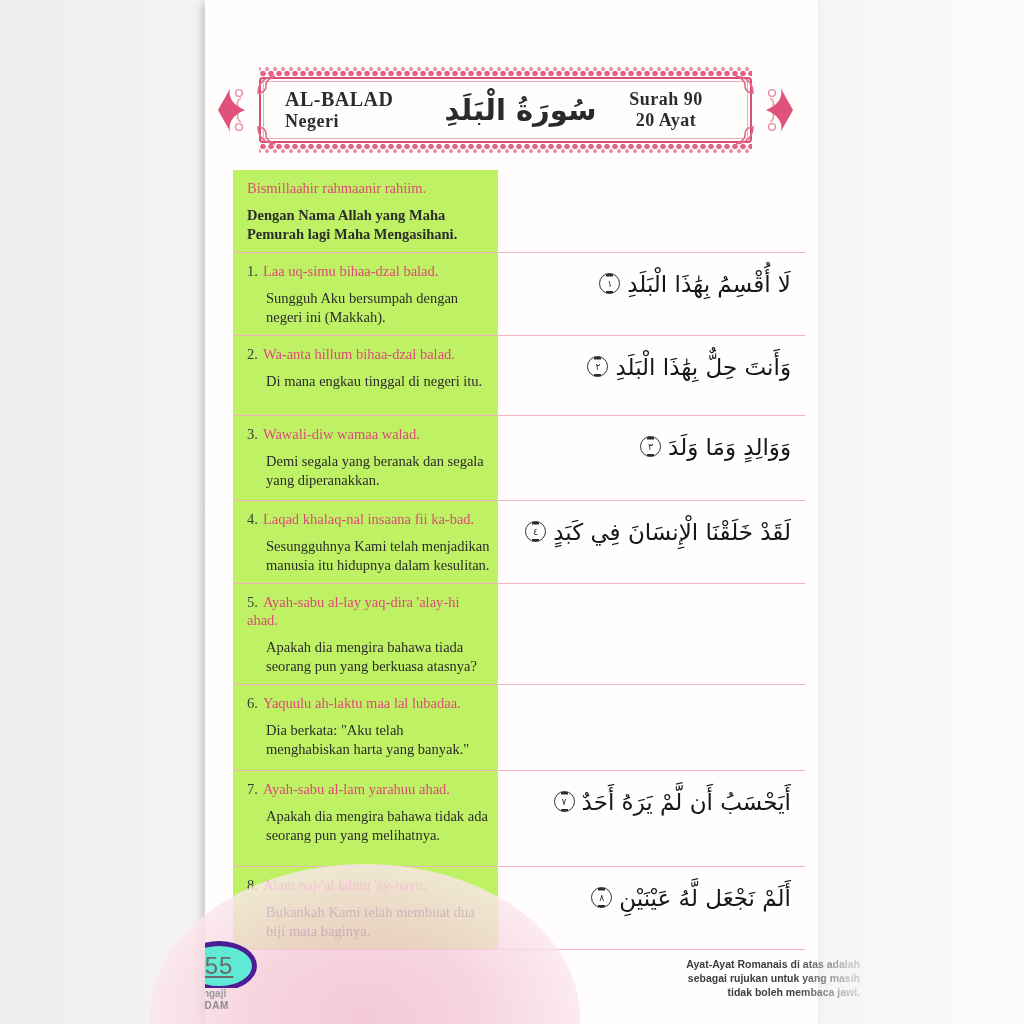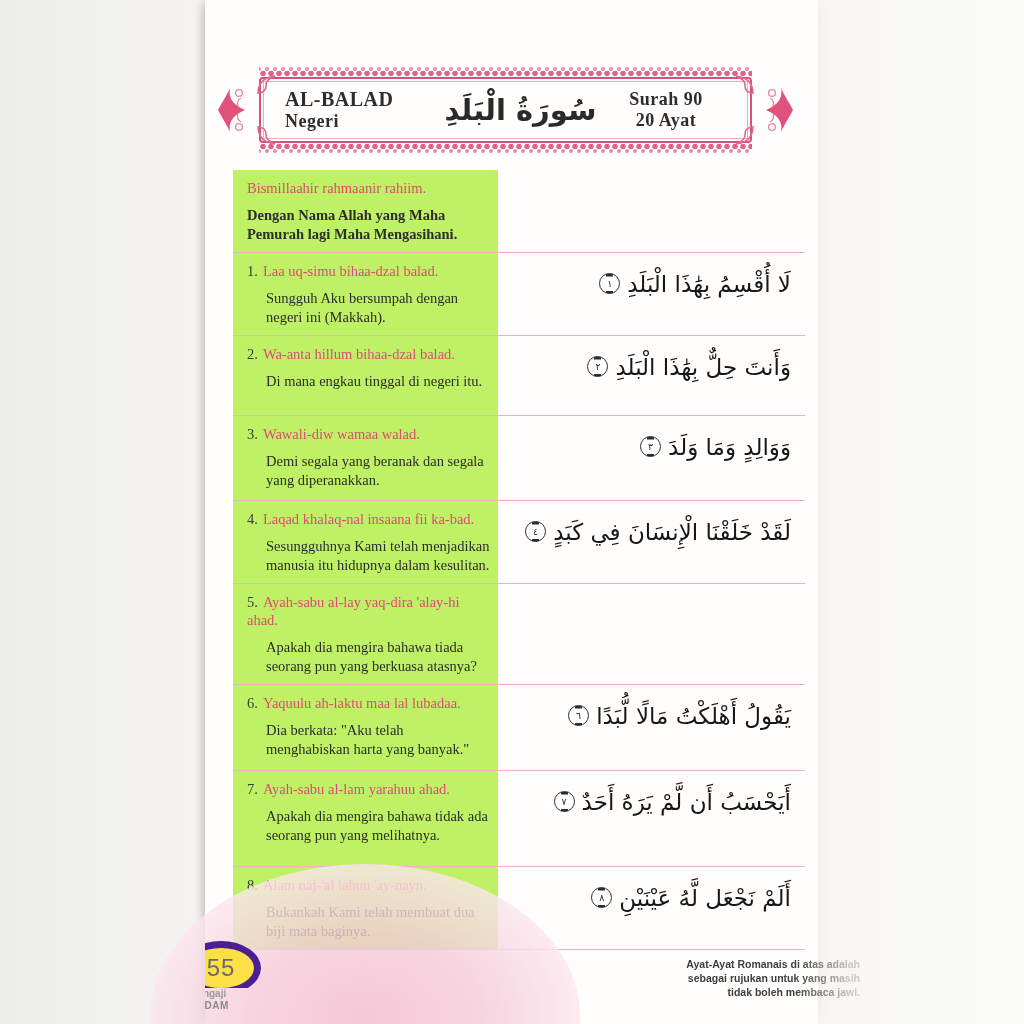--- a/index.html
+++ b/index.html
@@ -79,23 +79,23 @@
   }
   .medallion:empty{display:none;}
   
   .blob{
     position:absolute;left:-55px;bottom:-145px;width:430px;height:305px;border-radius:50%;
     background:radial-gradient(closest-side,#f1bccd 0%,#f5cbd9 55%,#fbe6ed 100%);
     opacity:.8;z-index:1;
   }
   .badge-clip{position:absolute;left:0;top:938px;width:64px;height:50px;overflow:hidden;z-index:3;}
   .badge{
-    position:absolute;left:-24px;top:3px;width:66px;height:40px;border:7px solid #4c1d95;
-    border-radius:50%;background:#fde047;text-align:center;line-height:40px;
-    font-family:"Liberation Sans",sans-serif;font-size:24px;color:#6b6b6b;letter-spacing:1px;
+    position:absolute;left:-24px;top:3px;width:66px;height:40px;border:5px solid #4c1d95;
+    border-radius:50%;background:#5eead4;text-align:center;line-height:40px;
+    font-family:"Liberation Sans",sans-serif;font-size:24px;color:#6b6b6b;letter-spacing:1px;text-decoration:underline;
   }
   .logo-clip{position:absolute;left:0;top:988px;width:58px;overflow:hidden;z-index:3;}
   .logo-inner{margin-left:-16px;font-family:"Liberation Sans",sans-serif;font-weight:bold;
     font-size:10px;line-height:12px;white-space:nowrap;}
   .logo-line1{color:#9a9a9a;}
   .logo-line2{color:#8b8b8b;letter-spacing:.5px;}
   .note{
     position:absolute;top:957px;right:-42px;width:232px;text-align:right;z-index:2;
     font-family:"Liberation Sans",sans-serif;font-weight:bold;font-size:10.5px;
     line-height:14px;color:#3d3d3d;
@@ -202,23 +202,20 @@
         <div class="roman"><span class="num">5.</span><span>Ayah-sabu al-lay yaq-dira 'alay-hi ahad.</span></div>
         <div class="trans">Apakah dia mengira bahawa tiada seorang pun yang berkuasa atasnya?</div>
       </div>
     </div>
 
     <div class="row">
       <div class="cell-left">
         <div class="roman"><span class="num">6.</span><span>Yaquulu ah-laktu maa lal lubadaa.</span></div>
         <div class="trans">Dia berkata: "Aku telah menghabiskan harta yang banyak."</div>
       </div>
-      <div class="cell-right">
-        <div class="arabic"><span>يَقُولُ أَهْلَكْتُ مَالًا لُّبَدًا</span><span class="medallion">٦</span></div>
-      </div>
     </div>
 
     <div class="row">
       <div class="cell-left">
         <div class="roman"><span class="num">7.</span><span>Ayah-sabu al-lam yarahuu ahad.</span></div>
         <div class="trans">Apakah dia mengira bahawa tidak ada seorang pun yang melihatnya.</div>
       </div>
       <div class="cell-right">
         <div class="arabic"><span>أَيَحْسَبُ أَن لَّمْ يَرَهُ أَحَدٌ</span><span class="medallion">٧</span></div>
       </div>

